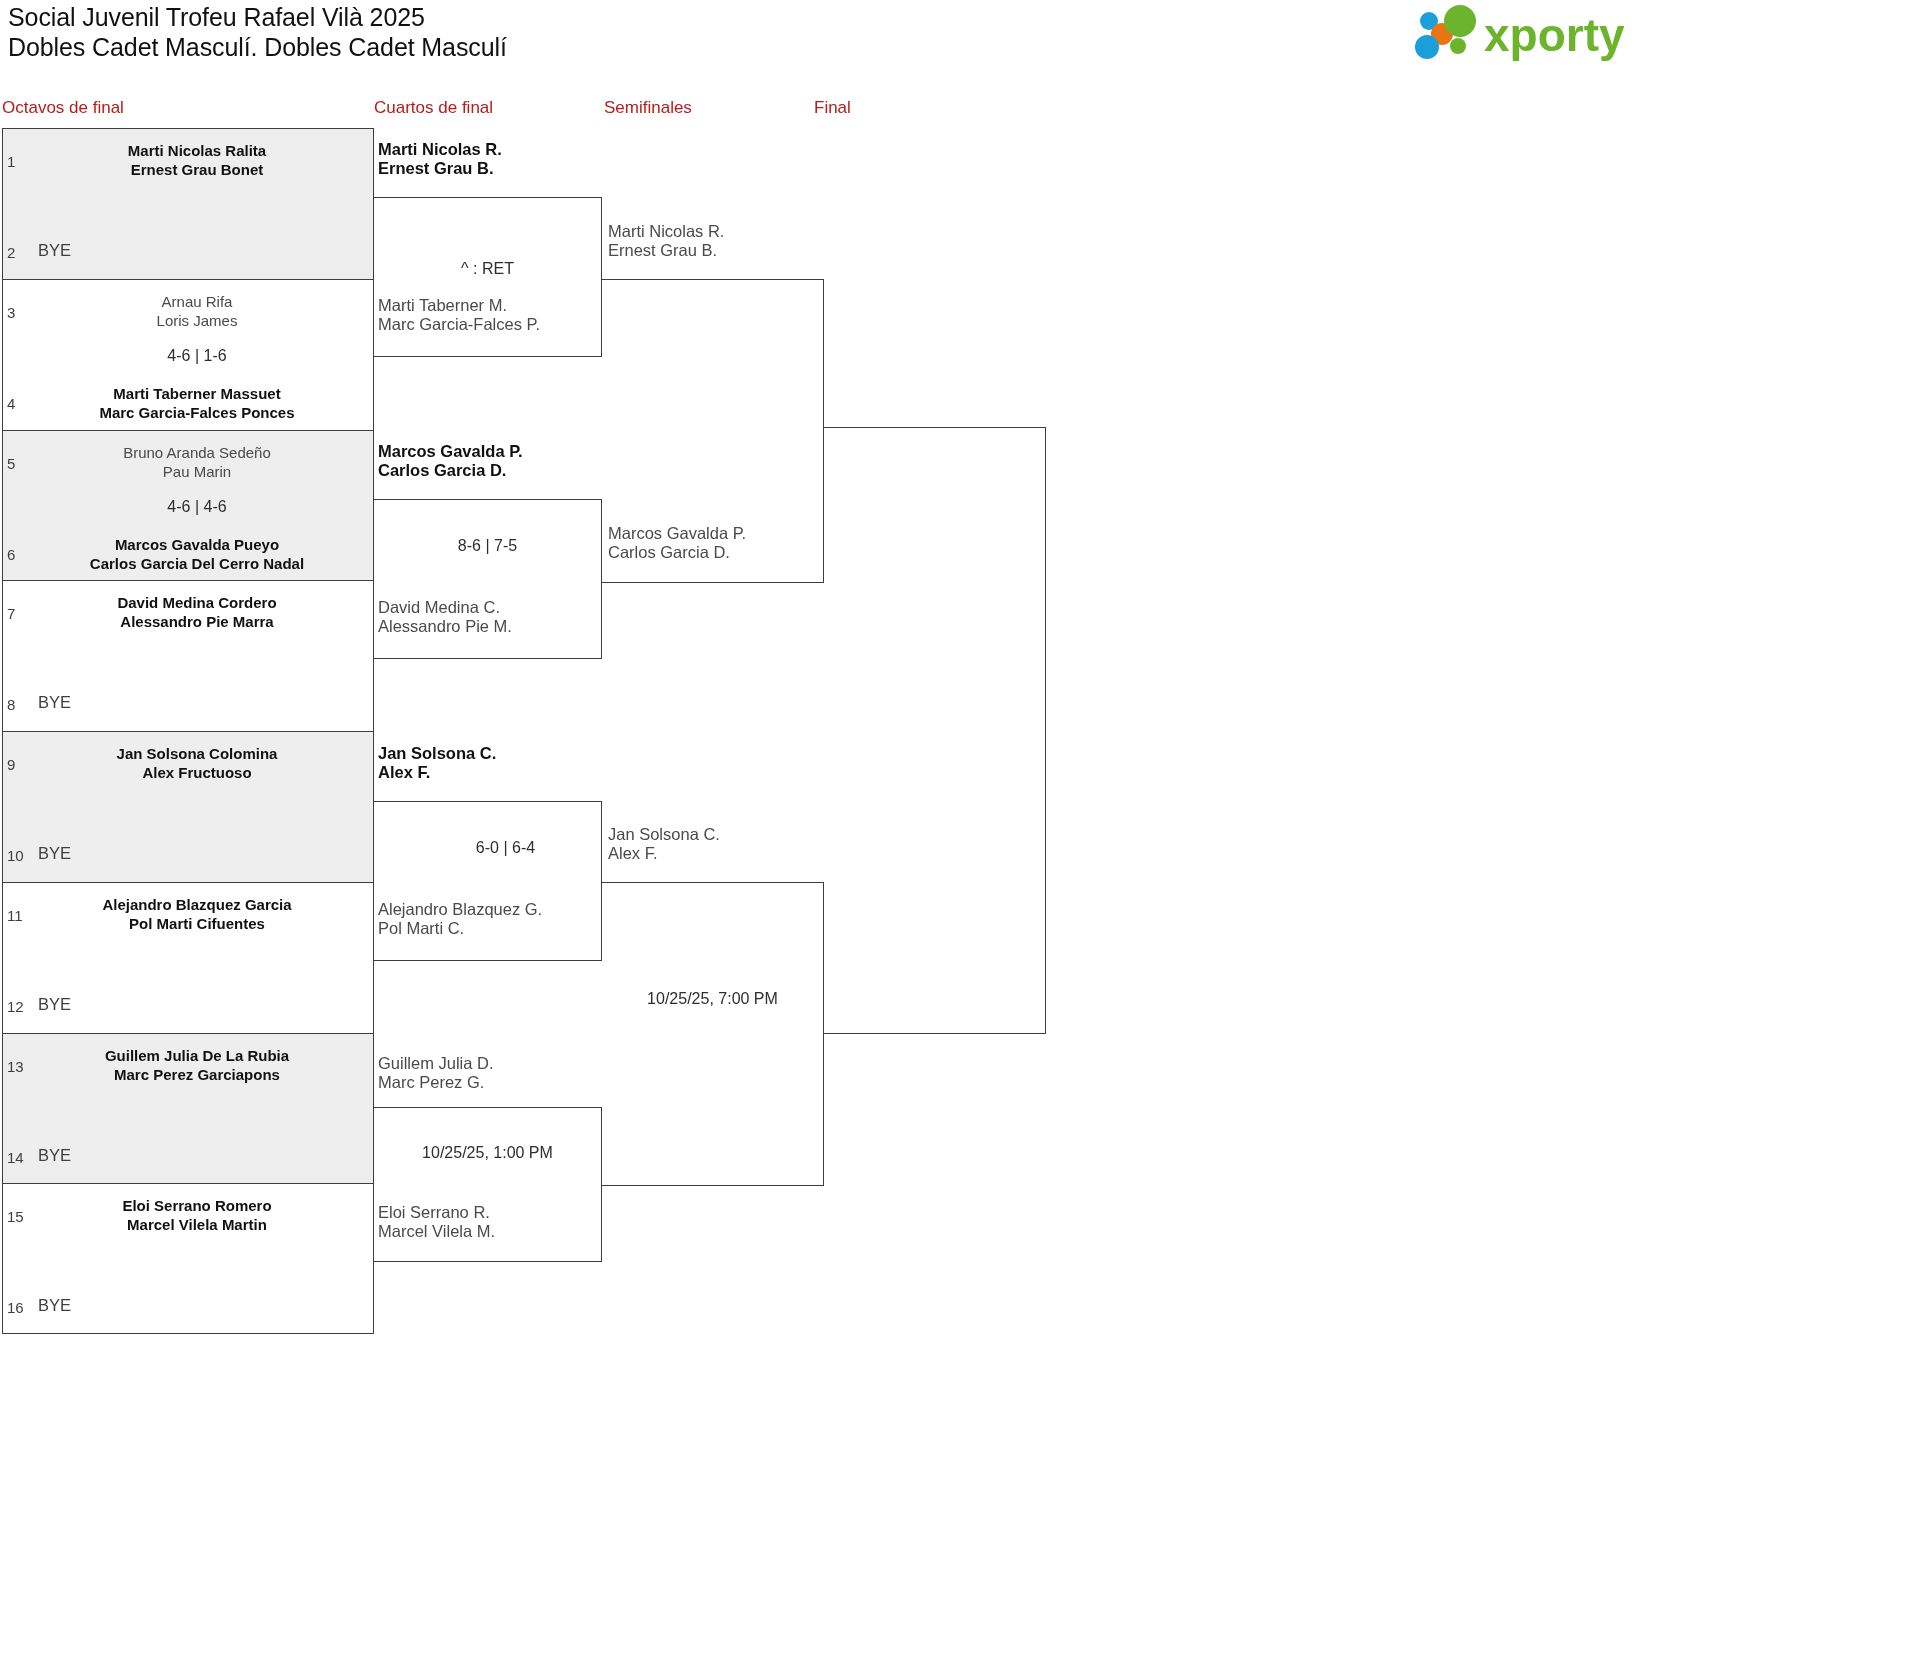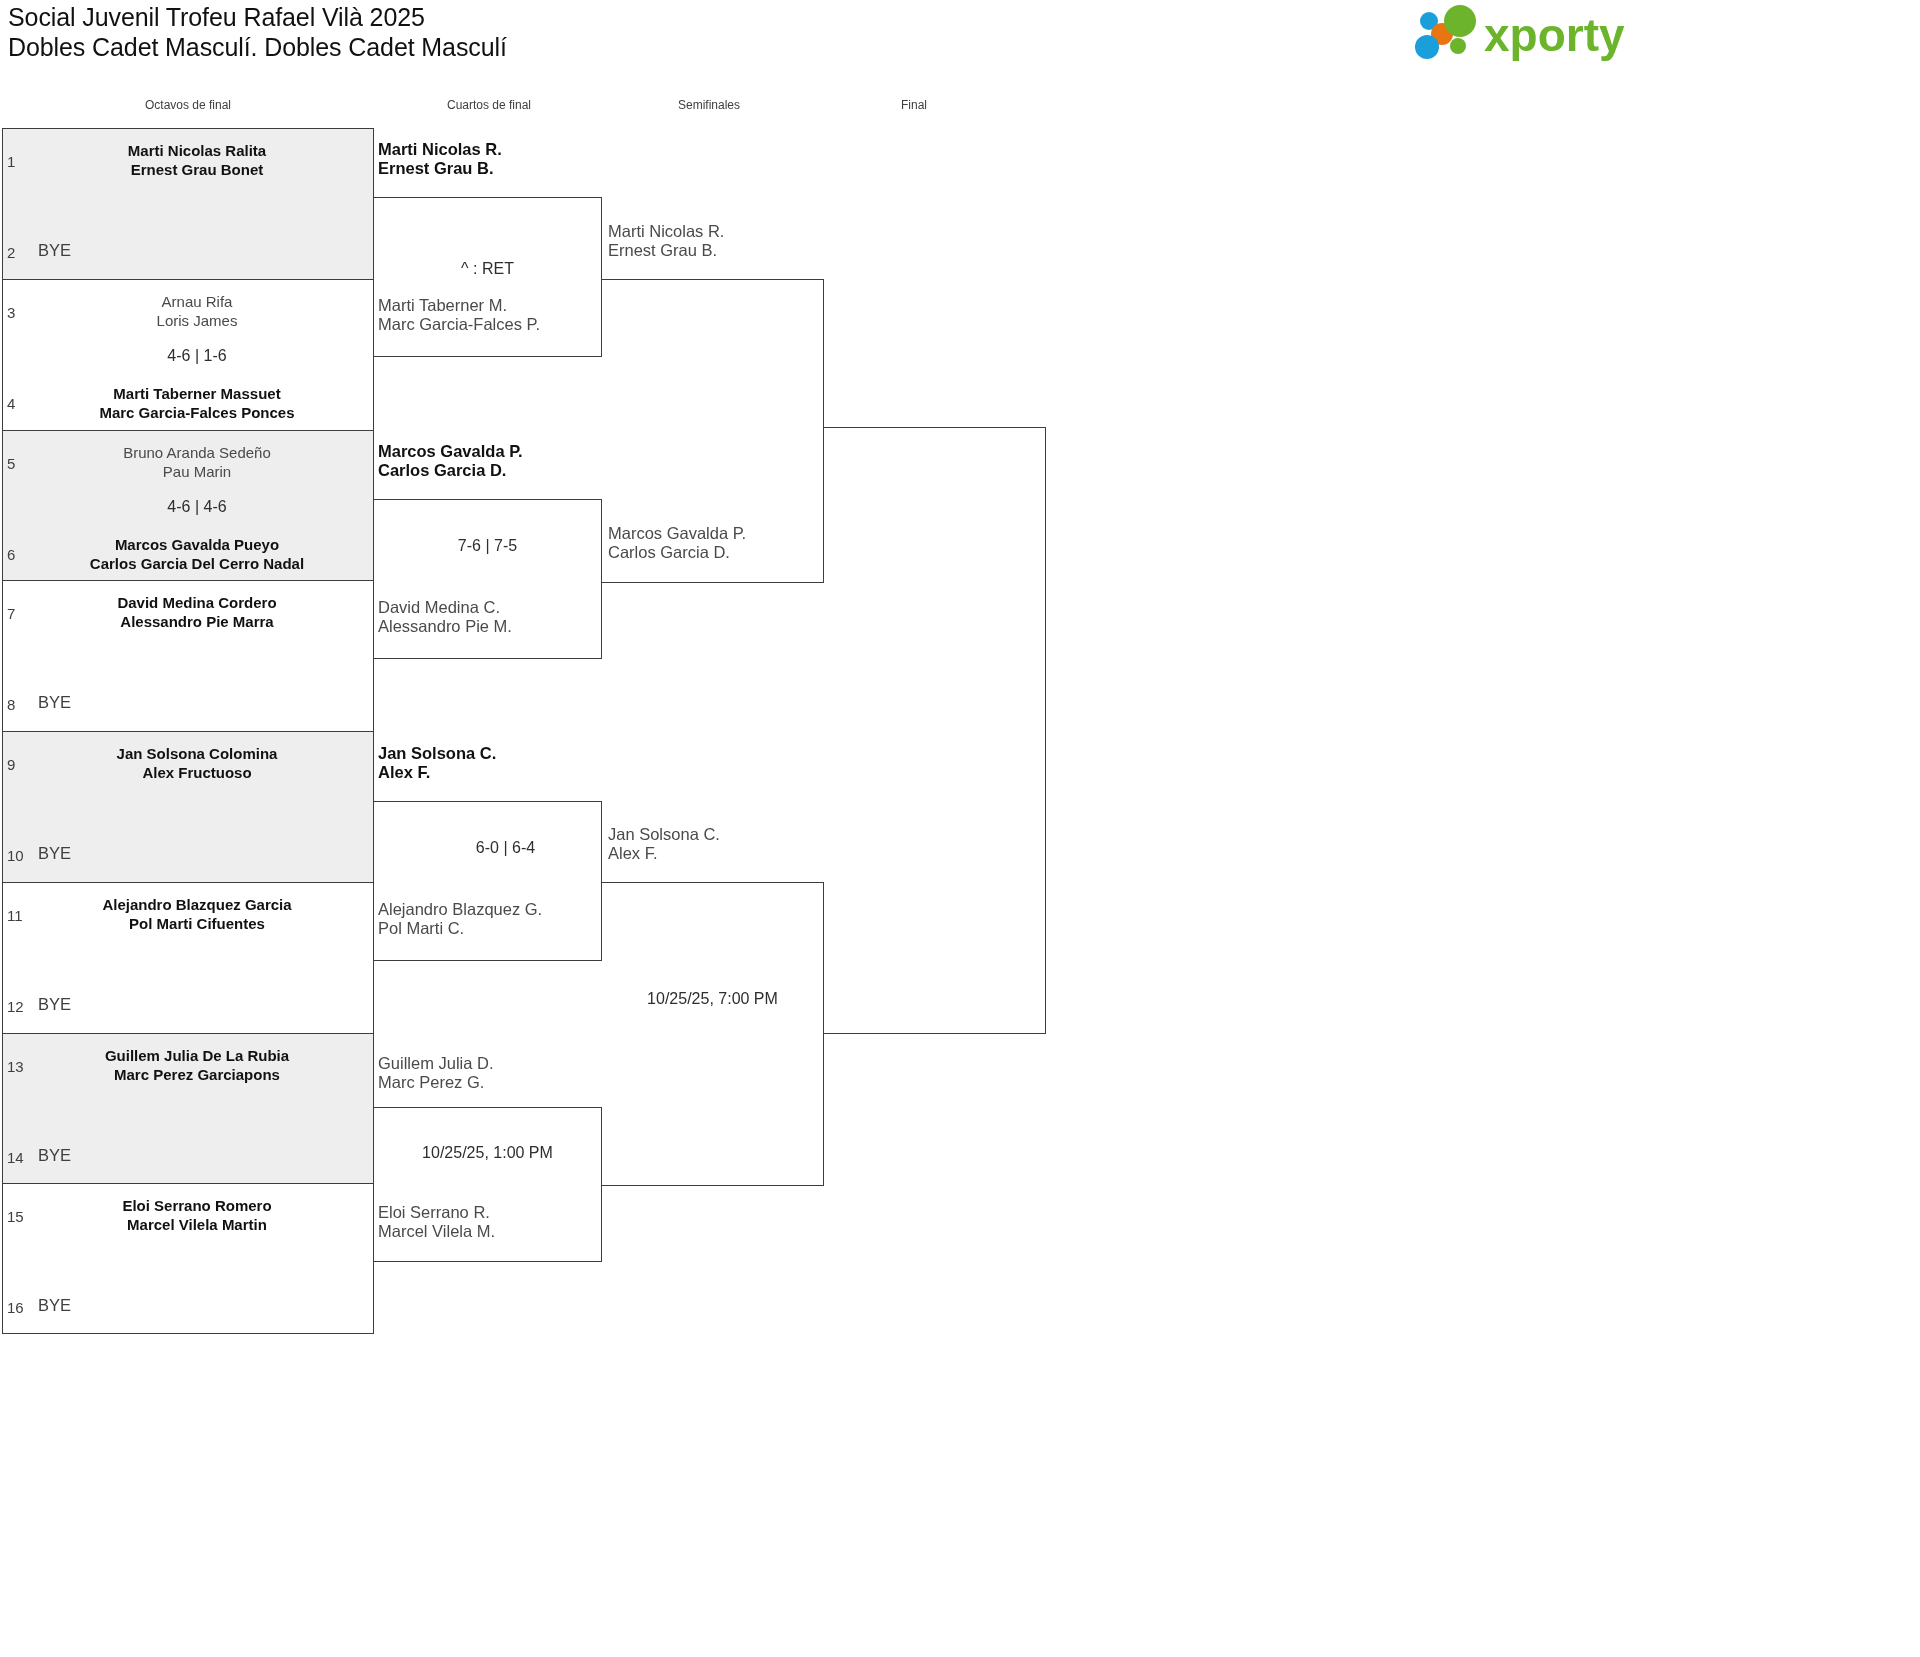--- a/index.html
+++ b/index.html
@@ -31,24 +31,24 @@
   
   .logo {
     position: absolute;
     right: 18px; top: 4px;
     width: 230px; height: 58px;
   }
 
   
   .round-head {
     position: absolute;
-    font-size: 12px;
-    color: #404040;
+    font-size: 17px;
+    color: #b91c1c;
     white-space: nowrap;
-    text-align: center;
+    text-align: left;
   }
 
   
   .r1-frame {
     position: absolute;
     left: 2px; top: 128px;
     width: 372px; height: 1206px;
     border: 1px solid #3d3d3d;
   }
   
@@ -261,21 +261,21 @@
   <div class="adv lose" style="left:378px;top:296px;">
     <span class="nm">Marti Taberner M.</span>
     <span class="nm">Marc Garcia-Falces P.</span>
   </div>
 
   <div class="adv win" style="left:378px;top:442px;">
     <span class="nm">Marcos Gavalda P.</span>
     <span class="nm">Carlos Garcia D.</span>
   </div>
   <div class="conn" style="left:374px;top:499px;width:228px;height:160px;">
-    <div class="conn-score" style="top:37px;">7-6 | 7-5</div>
+    <div class="conn-score" style="top:37px;">8-6 | 7-5</div>
   </div>
   <div class="adv lose" style="left:378px;top:598px;">
     <span class="nm">David Medina C.</span>
     <span class="nm">Alessandro Pie M.</span>
   </div>
 
   <div class="adv win" style="left:378px;top:744px;">
     <span class="nm">Jan Solsona C.</span>
     <span class="nm">Alex F.</span>
   </div>

